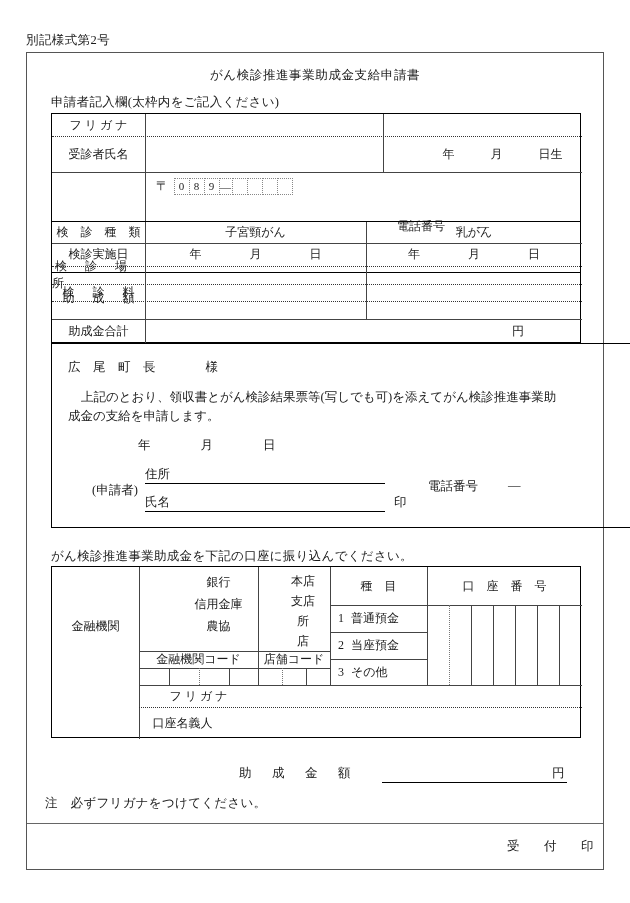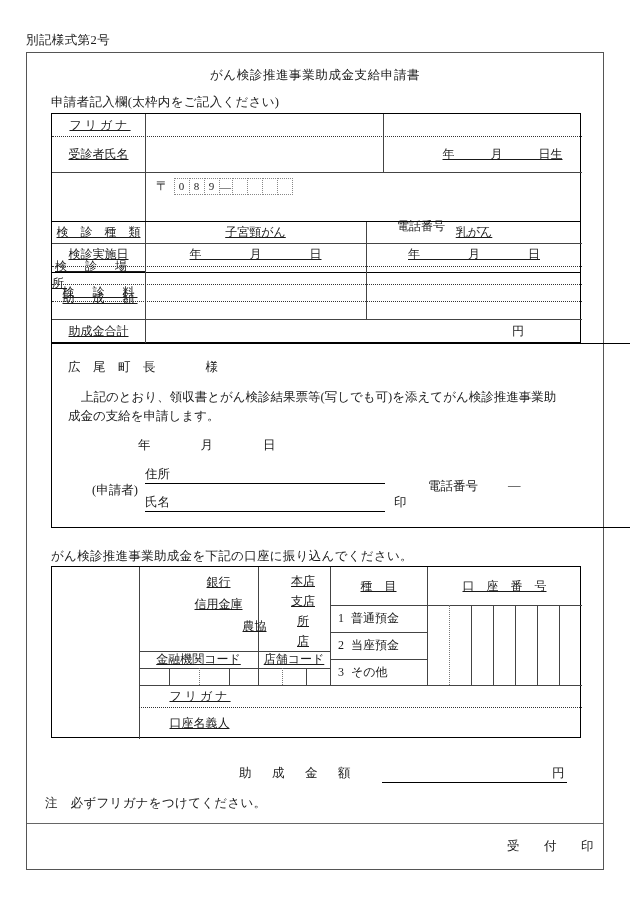--- a/index.html
+++ b/index.html
@@ -65,21 +65,21 @@
     box-sizing: border-box;
     border: 1.6px solid #000;
   }
   .cell {
     position: absolute;
     box-sizing: border-box;
     font-size: 12px;
     display: flex;
     align-items: center;
   }
-  .c-center { justify-content: center; text-decoration: underline; }
+  .c-center { justify-content: center; }
   .c-left   { justify-content: flex-start; }
   .c-right  { justify-content: flex-end; }
   .ln { position: absolute; background: #000; }
   .ln-dot-h {
     height: 0;
     border-top: 1px dotted #333;
     background: none;
   }
   .ln-dot-v {
     width: 0;
@@ -274,24 +274,25 @@
 
       <div class="ln ln-thin-h" style="left:278px; top:38px; width:252px;"></div>
       <div class="ln ln-thin-h" style="left:87px; top:84px; width:191px;"></div>
       <div class="ln ln-thin-h" style="left:87px; top:101px; width:191px;"></div>
       <div class="ln ln-thin-h" style="left:87px; top:118px; width:443px;"></div>
       <div class="ln ln-dot-h" style="left:87px; top:140px; width:443px;"></div>
 
       <div class="ln ln-thin-h" style="left:278px; top:65px; width:97px;"></div>
       <div class="ln ln-thin-h" style="left:278px; top:92px; width:97px;"></div>
 
+      <div class="cell c-center" style="left:0; top:0; width:87px; height:118px;">金融機関</div>
 
       <div class="cell c-center" style="left:87px; top:4px; width:119px; height:22px; padding-left:40px;">銀行</div>
       <div class="cell c-center" style="left:87px; top:26px; width:119px; height:22px; padding-left:40px;">信用金庫</div>
-      <div class="cell c-center" style="left:87px; top:48px; width:119px; height:22px; padding-left:40px;margin-left:36px;">農協</div>
+      <div class="cell c-center" style="left:87px; top:48px; width:119px; height:22px; padding-left:40px;">農協</div>
 
       <div class="cell c-center" style="left:206px; top:4px; width:72px; height:20px; padding-left:18px;">本店</div>
       <div class="cell c-center" style="left:206px; top:24px; width:72px; height:20px; padding-left:18px;">支店</div>
       <div class="cell c-center" style="left:206px; top:44px; width:72px; height:20px; padding-left:18px;">所</div>
       <div class="cell c-center" style="left:206px; top:64px; width:72px; height:20px; padding-left:18px;">店</div>
 
       <div class="cell c-center" style="left:87px; top:84px; width:119px; height:17px;">金融機関コード</div>
       <div class="cell c-center" style="left:206px; top:84px; width:72px; height:17px;">店舗コード</div>
 
       <div class="cell" style="left:87px; top:101px; width:119px; height:17px;"></div>
@@ -322,21 +323,21 @@
       <div class="ln ln-dot-v" style="left:397px; top:38px; height:80px;"></div>
       <div class="ln ln-thin-v" style="left:419px; top:38px; height:80px;"></div>
       <div class="ln ln-thin-v" style="left:441px; top:38px; height:80px;"></div>
       <div class="ln ln-thin-v" style="left:463px; top:38px; height:80px;"></div>
       <div class="ln ln-thin-v" style="left:485px; top:38px; height:80px;"></div>
       <div class="ln ln-thin-v" style="left:507px; top:38px; height:80px;"></div>
 
       <div class="cell c-center" style="left:87px; top:118px; width:119px; height:22px; letter-spacing:3px; text-indent:3px;">フリガナ</div>
       <div class="cell" style="left:206px; top:118px; width:324px; height:22px;"></div>
 
-      <div class="cell c-center" style="left:88px; top:140px; width:119px; height:32px;">口座名義人</div>
+      <div class="cell c-center" style="left:71px; top:140px; width:119px; height:32px;">口座名義人</div>
       <div class="cell" style="left:206px; top:140px; width:324px; height:32px;"></div>
     </div>
 
     <div class="sig-label" style="left:212px; top:712px; letter-spacing:4px;">助　成　金　額</div>
     <div class="amt-line" style="left:355px; top:729px; width:185px;"></div>
     <div class="sig-label" style="left:525px; top:712px;">円</div>
 
     <div class="section-note" id="kana-note">注　必ずフリガナをつけてください。</div>
 
     <div class="ln ln-thin-h" style="left:0; top:770px; width:576px; background:#666;"></div>

